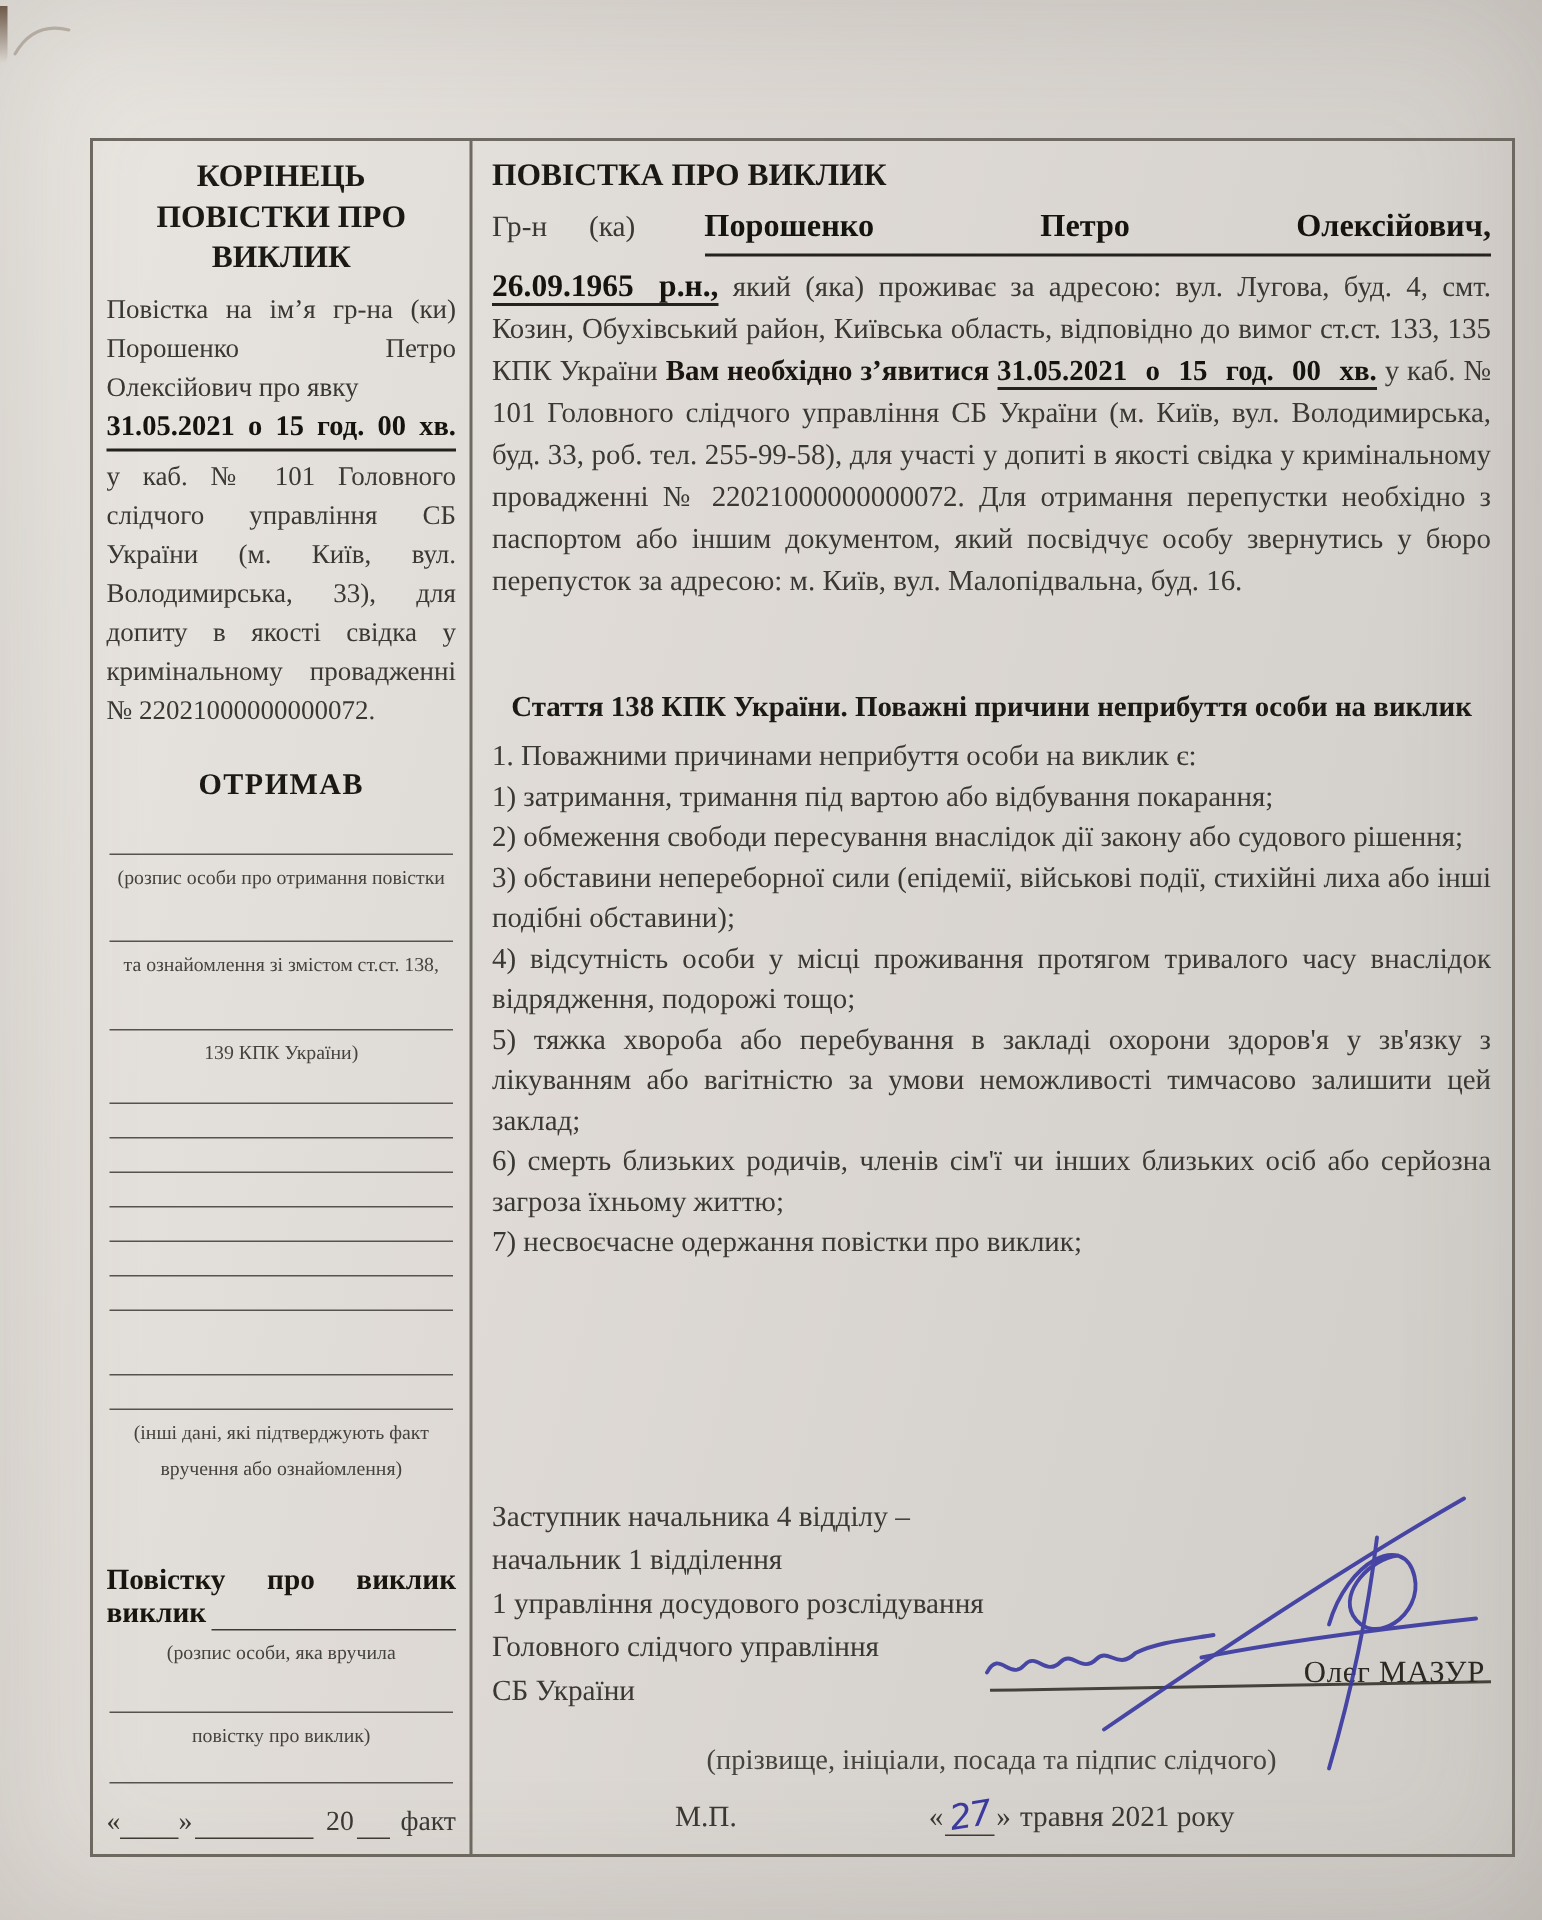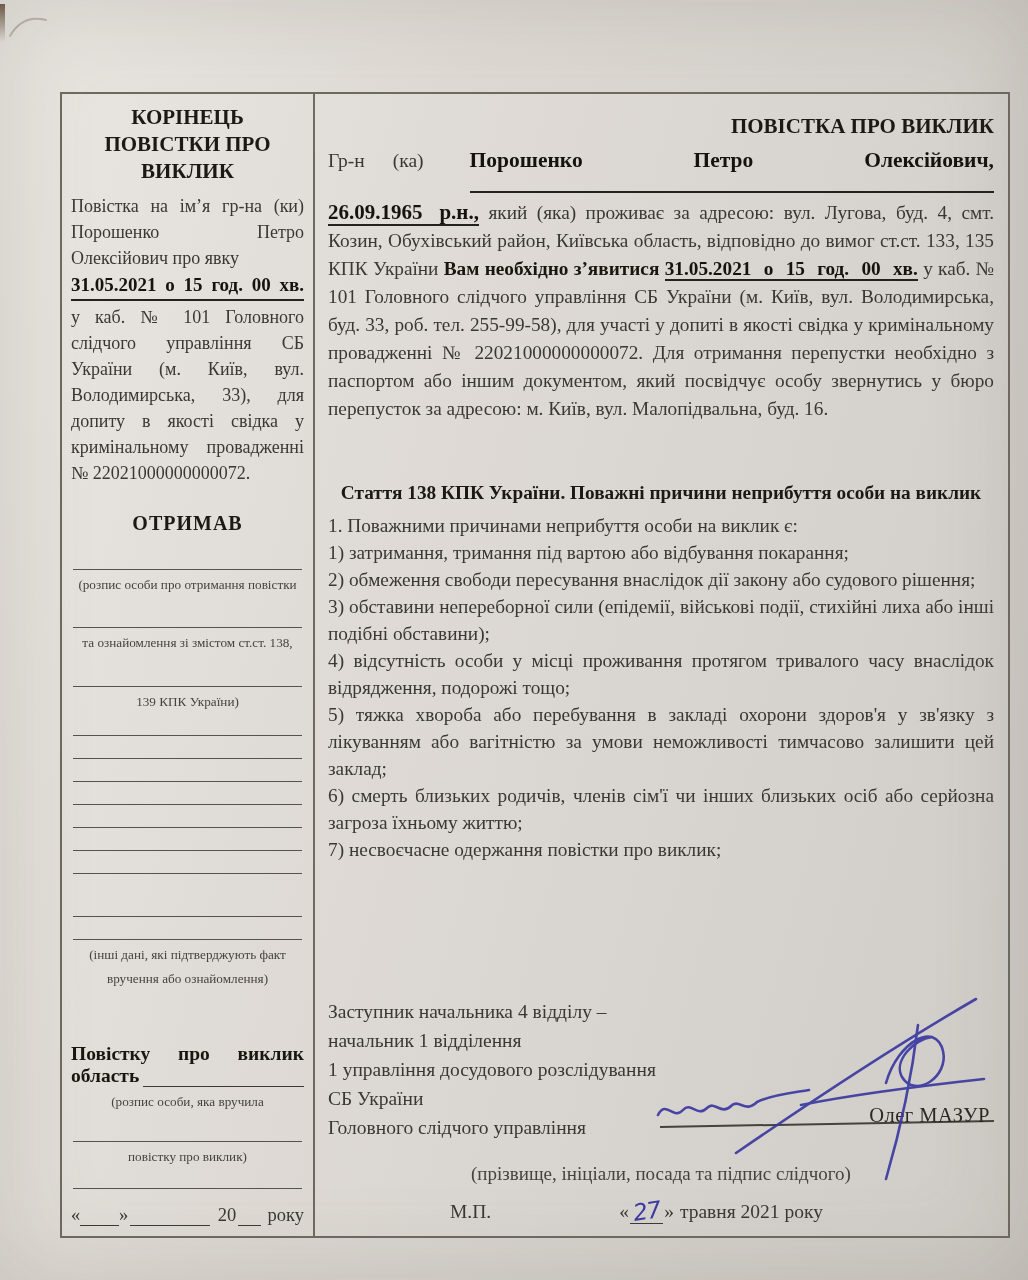--- a/index.html
+++ b/index.html
@@ -51,26 +51,26 @@
 
   .delivered  { font-size: 19.5px; font-weight: bold; color:#18160f; }
   .delivered-l2 { display:flex; align-items: flex-end; }
   .fill-line  { flex:1; border-bottom: 1.6px solid #3c3a33; height: 20px; margin-left: 4px; }
   .date-row   { display:flex; align-items: flex-end; font-size: 18.5px; margin-top: 16px; padding-bottom: 2px; }
   .blank1 { width: 42px; border-bottom:1.6px solid #3c3a33; height: 18px; }
   .blank2 { width: 86px; border-bottom:1.6px solid #3c3a33; height: 18px; margin-right: 8px; }
   .blank3 { width: 24px; border-bottom:1.6px solid #3c3a33; height: 18px; margin-right: 7px; }
 
   
-  .main-title { font-size: 21px; font-weight: bold; text-align:right; color:#1b1914; margin-top: 14px; }
+  .main-title { font-size: 21px; font-weight: bold; text-align:left; color:#1b1914; margin-top: 4px; }
   .name-line  { display:flex; align-items: baseline; font-size: 19.5px; margin-top: 9px; }
   .sal-m { margin-right: 28px; }
   .sal-f { margin-right: 46px; }
   .name-fill  { flex:1; display:flex; justify-content: space-between; font-weight: bold; font-size: 21.5px; color:#15130d;
-                border-bottom: 2.4px solid #24221c; padding-bottom: 18px; }
+                border-bottom: 2.4px solid #24221c; padding-bottom: 6px; }
   .main-para  { font-size: 19.3px; line-height: 28px; text-align: justify; margin-top: 5px; }
   .birthdate  { font-weight: bold; font-size: 21px; color:#15130d; border-bottom: 2.4px solid #24221c; word-spacing: 7px; }
   .dt         { font-weight: bold; color:#15130d; border-bottom: 2px solid #24221c; word-spacing: 7px; }
 
   .art-heading { font-size: 19.3px; font-weight: bold; color:#1b1914; text-align: center; line-height: 27px; margin-top: 56px; padding: 0 6px; }
   .art-intro   { font-size: 19.3px; line-height: 27px; margin-top: 6px; }
   .art-item    { font-size: 19.3px; line-height: 27px; text-align: justify; }
 
   .officer { position: relative; font-size: 19.5px; line-height: 29px; height: 150px; }
   .sig-svg  { position:absolute; left: 318px; top: -14px; width: 352px; height: 200px; z-index: 2; pointer-events:none; }
@@ -124,37 +124,37 @@
       <div class="rule r-blank"></div>
 
       <div class="caption">(інші дані, які підтверджують факт</div>
       <div class="caption">вручення або ознайомлення)</div>
 
       <div class="spacer"></div>
 
       <div class="delivered">
         <span class="jl" style="display:block">Повістку про виклик</span>
         <div class="delivered-l2">
-          <span>область</span>
+          <span>виклик</span>
           <span class="fill-line"></span>
         </div>
       </div>
       <div class="caption">(розпис особи, яка вручила</div>
       <div class="rule r-cap" style="margin-top:14px"></div>
       <div class="caption">повістку про виклик)</div>
       <div class="rule r-cap" style="margin-top:12px;height:12px"></div>
 
       <div class="date-row">
         <span>«</span>
         <span class="blank1"></span>
         <span style="margin-right:2px">»</span>
         <span class="blank2"></span>
         <span style="margin-right:2px">20</span>
         <span class="blank3"></span>
-        <span>року</span>
+        <span>факт</span>
       </div>
     </div>
 
     <div class="cell cell-right">
       <div class="main-title">ПОВІСТКА ПРО ВИКЛИК</div>
 
       <div class="name-line">
         <span class="sal-m">Гр-н</span>
         <span class="sal-f">(ка)</span>
         <span class="name-fill">
@@ -179,22 +179,22 @@
       <p class="art-item">5) тяжка хвороба або перебування в закладі охорони здоров'я у зв'язку з лікуванням або вагітністю за умови неможливості тимчасово залишити цей заклад;</p>
       <p class="art-item">6) смерть близьких родичів, членів сім'ї чи інших близьких осіб або серйозна загроза їхньому життю;</p>
       <p class="art-item">7) несвоєчасне одержання повістки про виклик;</p>
 
       <div class="spacer"></div>
 
       <div class="officer">
         <div>Заступник начальника 4 відділу –</div>
         <div>начальник 1 відділення</div>
         <div>1 управління досудового розслідування</div>
+        <div>Головного слідчого управління</div>
         <div>СБ України</div>
-        <div>Головного слідчого управління</div>
 
         <div class="sig-rule"></div>
         <span class="sig-name">Олег МАЗУР</span>
 
         <svg class="sig-svg" viewBox="0 0 352 200">
           <g fill="none" stroke="#3b3aa0" stroke-width="2.6" stroke-linecap="round" opacity="0.92">
             <path d="M12,132 c8,-16 15,6 25,-5 c8,-9 14,8 24,-2 c8,-8 14,8 24,-2 c8,-8 14,8 26,-4 c14,-7 34,-9 52,-12"></path>
             <path d="M90,170 C160,122 250,62 330,16"></path>
             <path d="M240,100 c12,-42 50,-62 57,-32 c6,26 -28,48 -41,26 c-9,-16 12,-38 30,-40"></path>
             <path d="M272,42 C266,92 254,148 240,196"></path>

